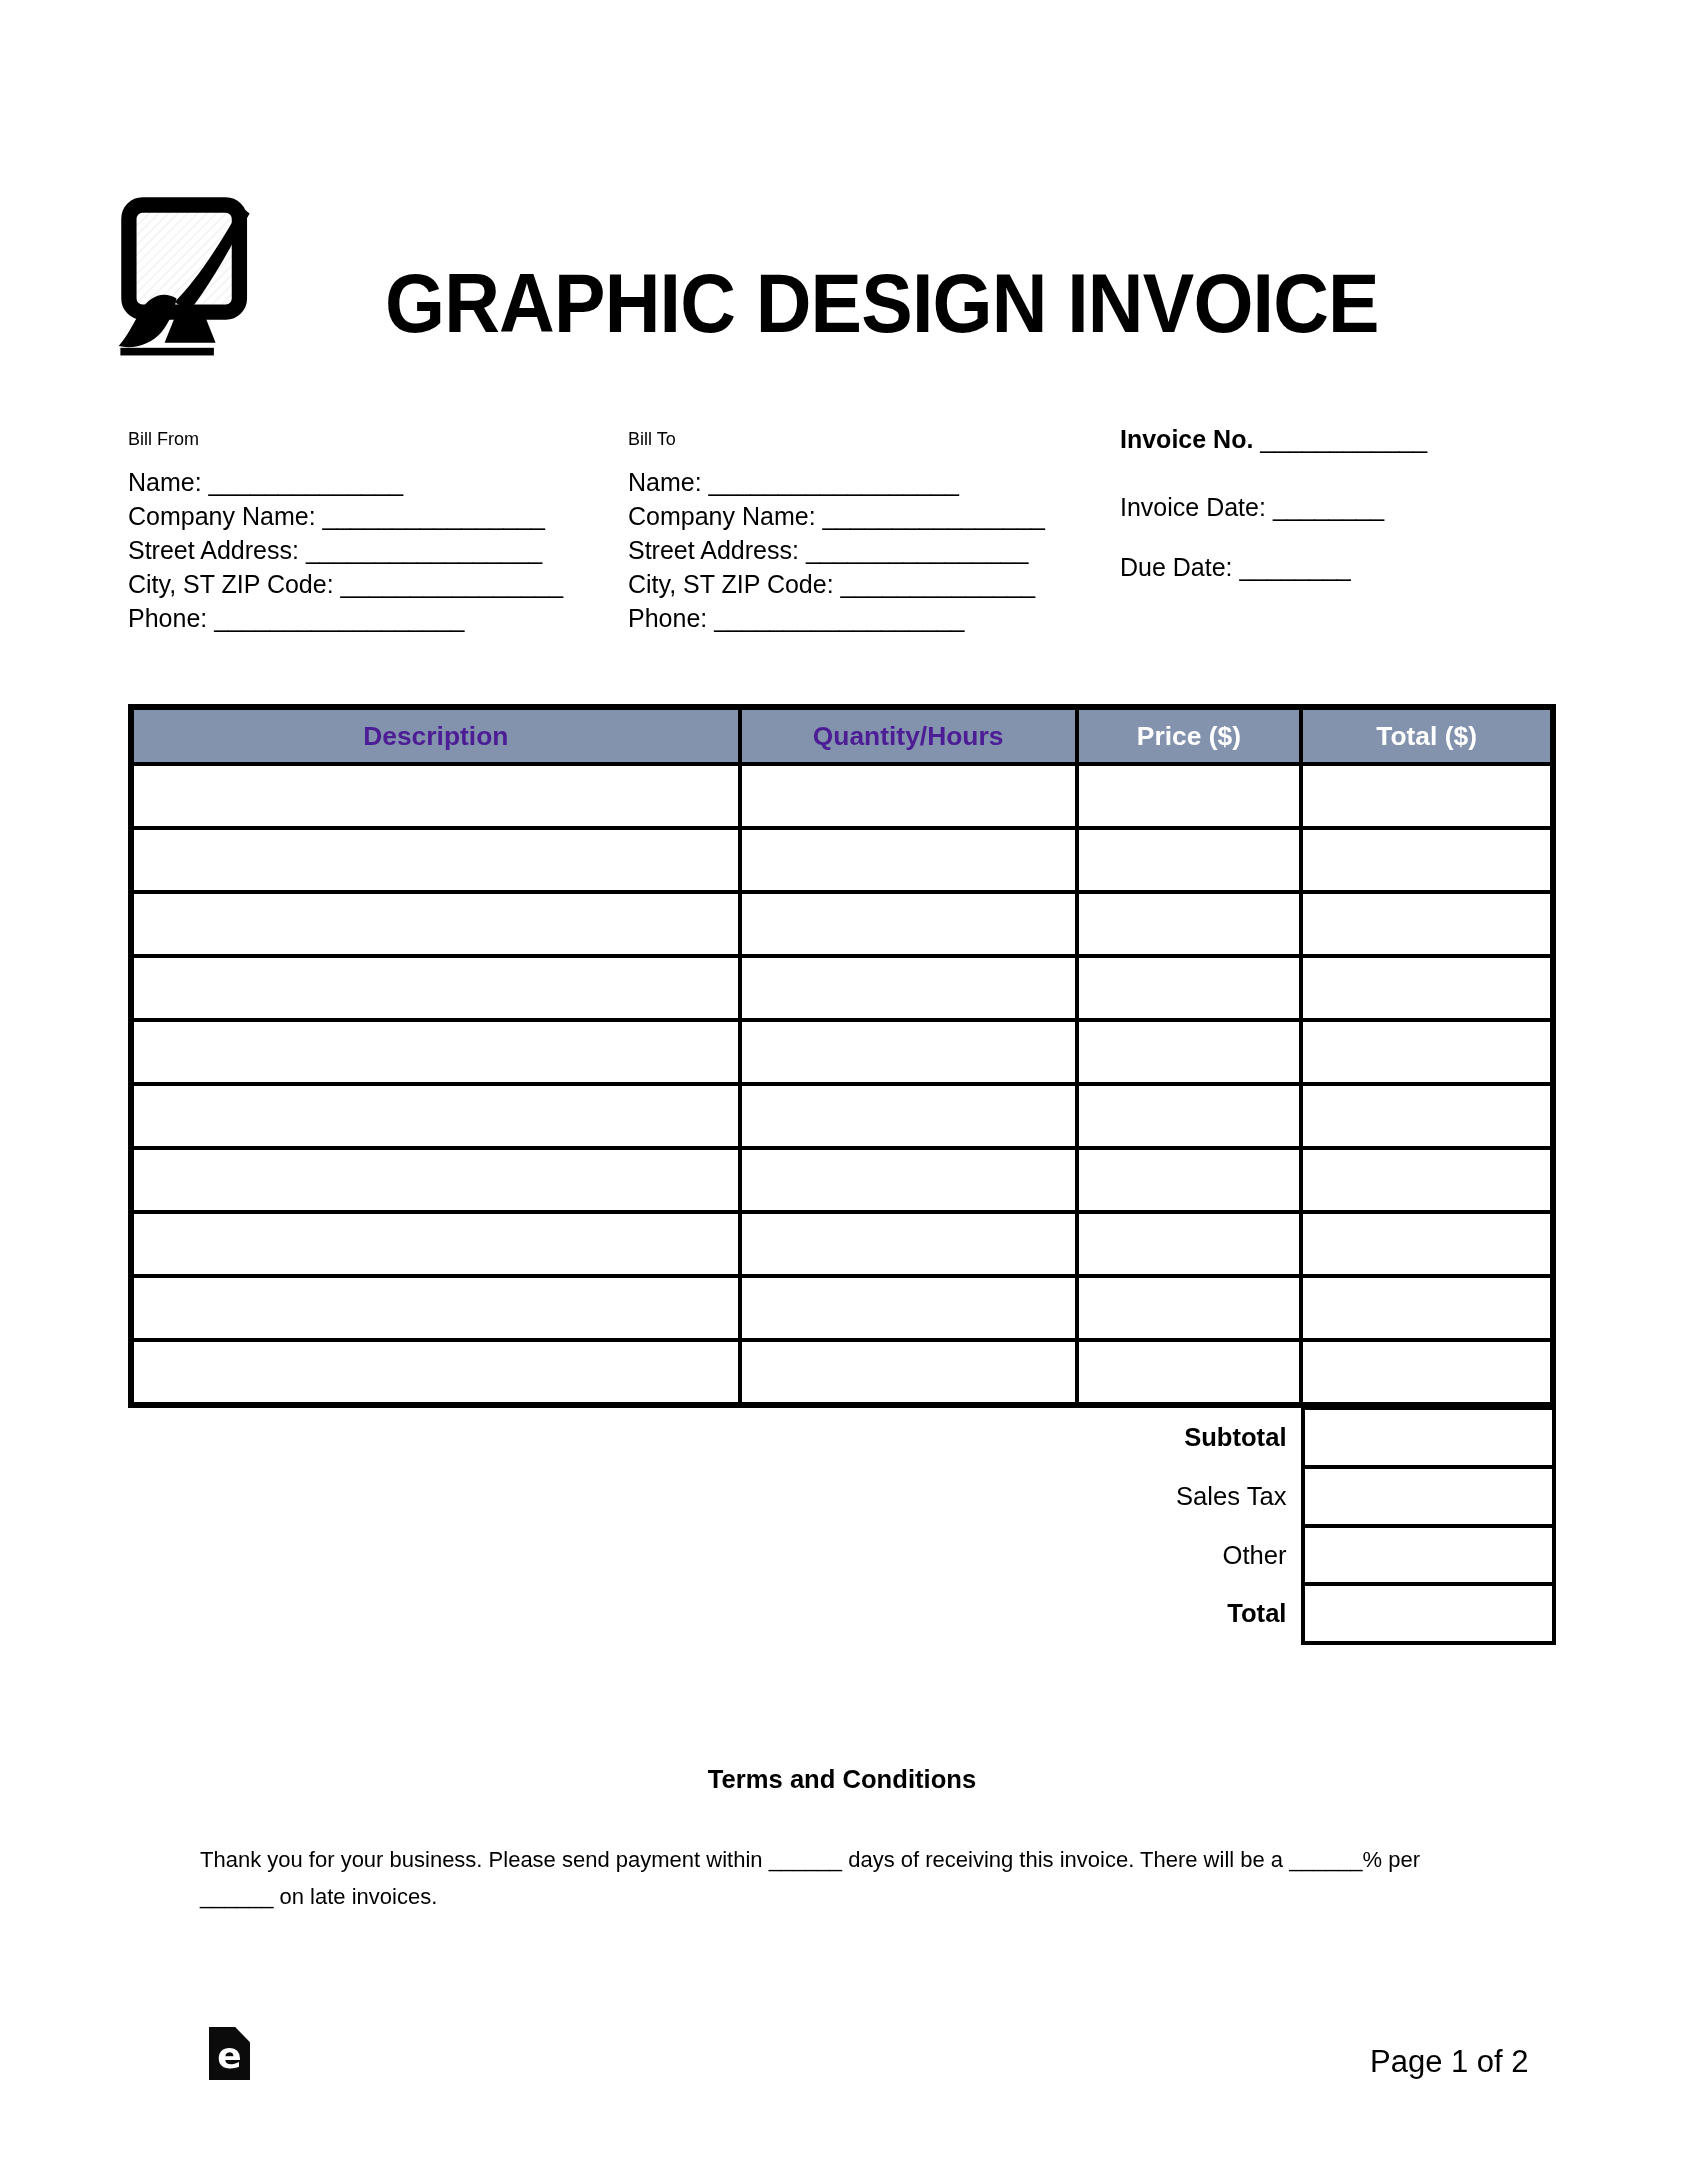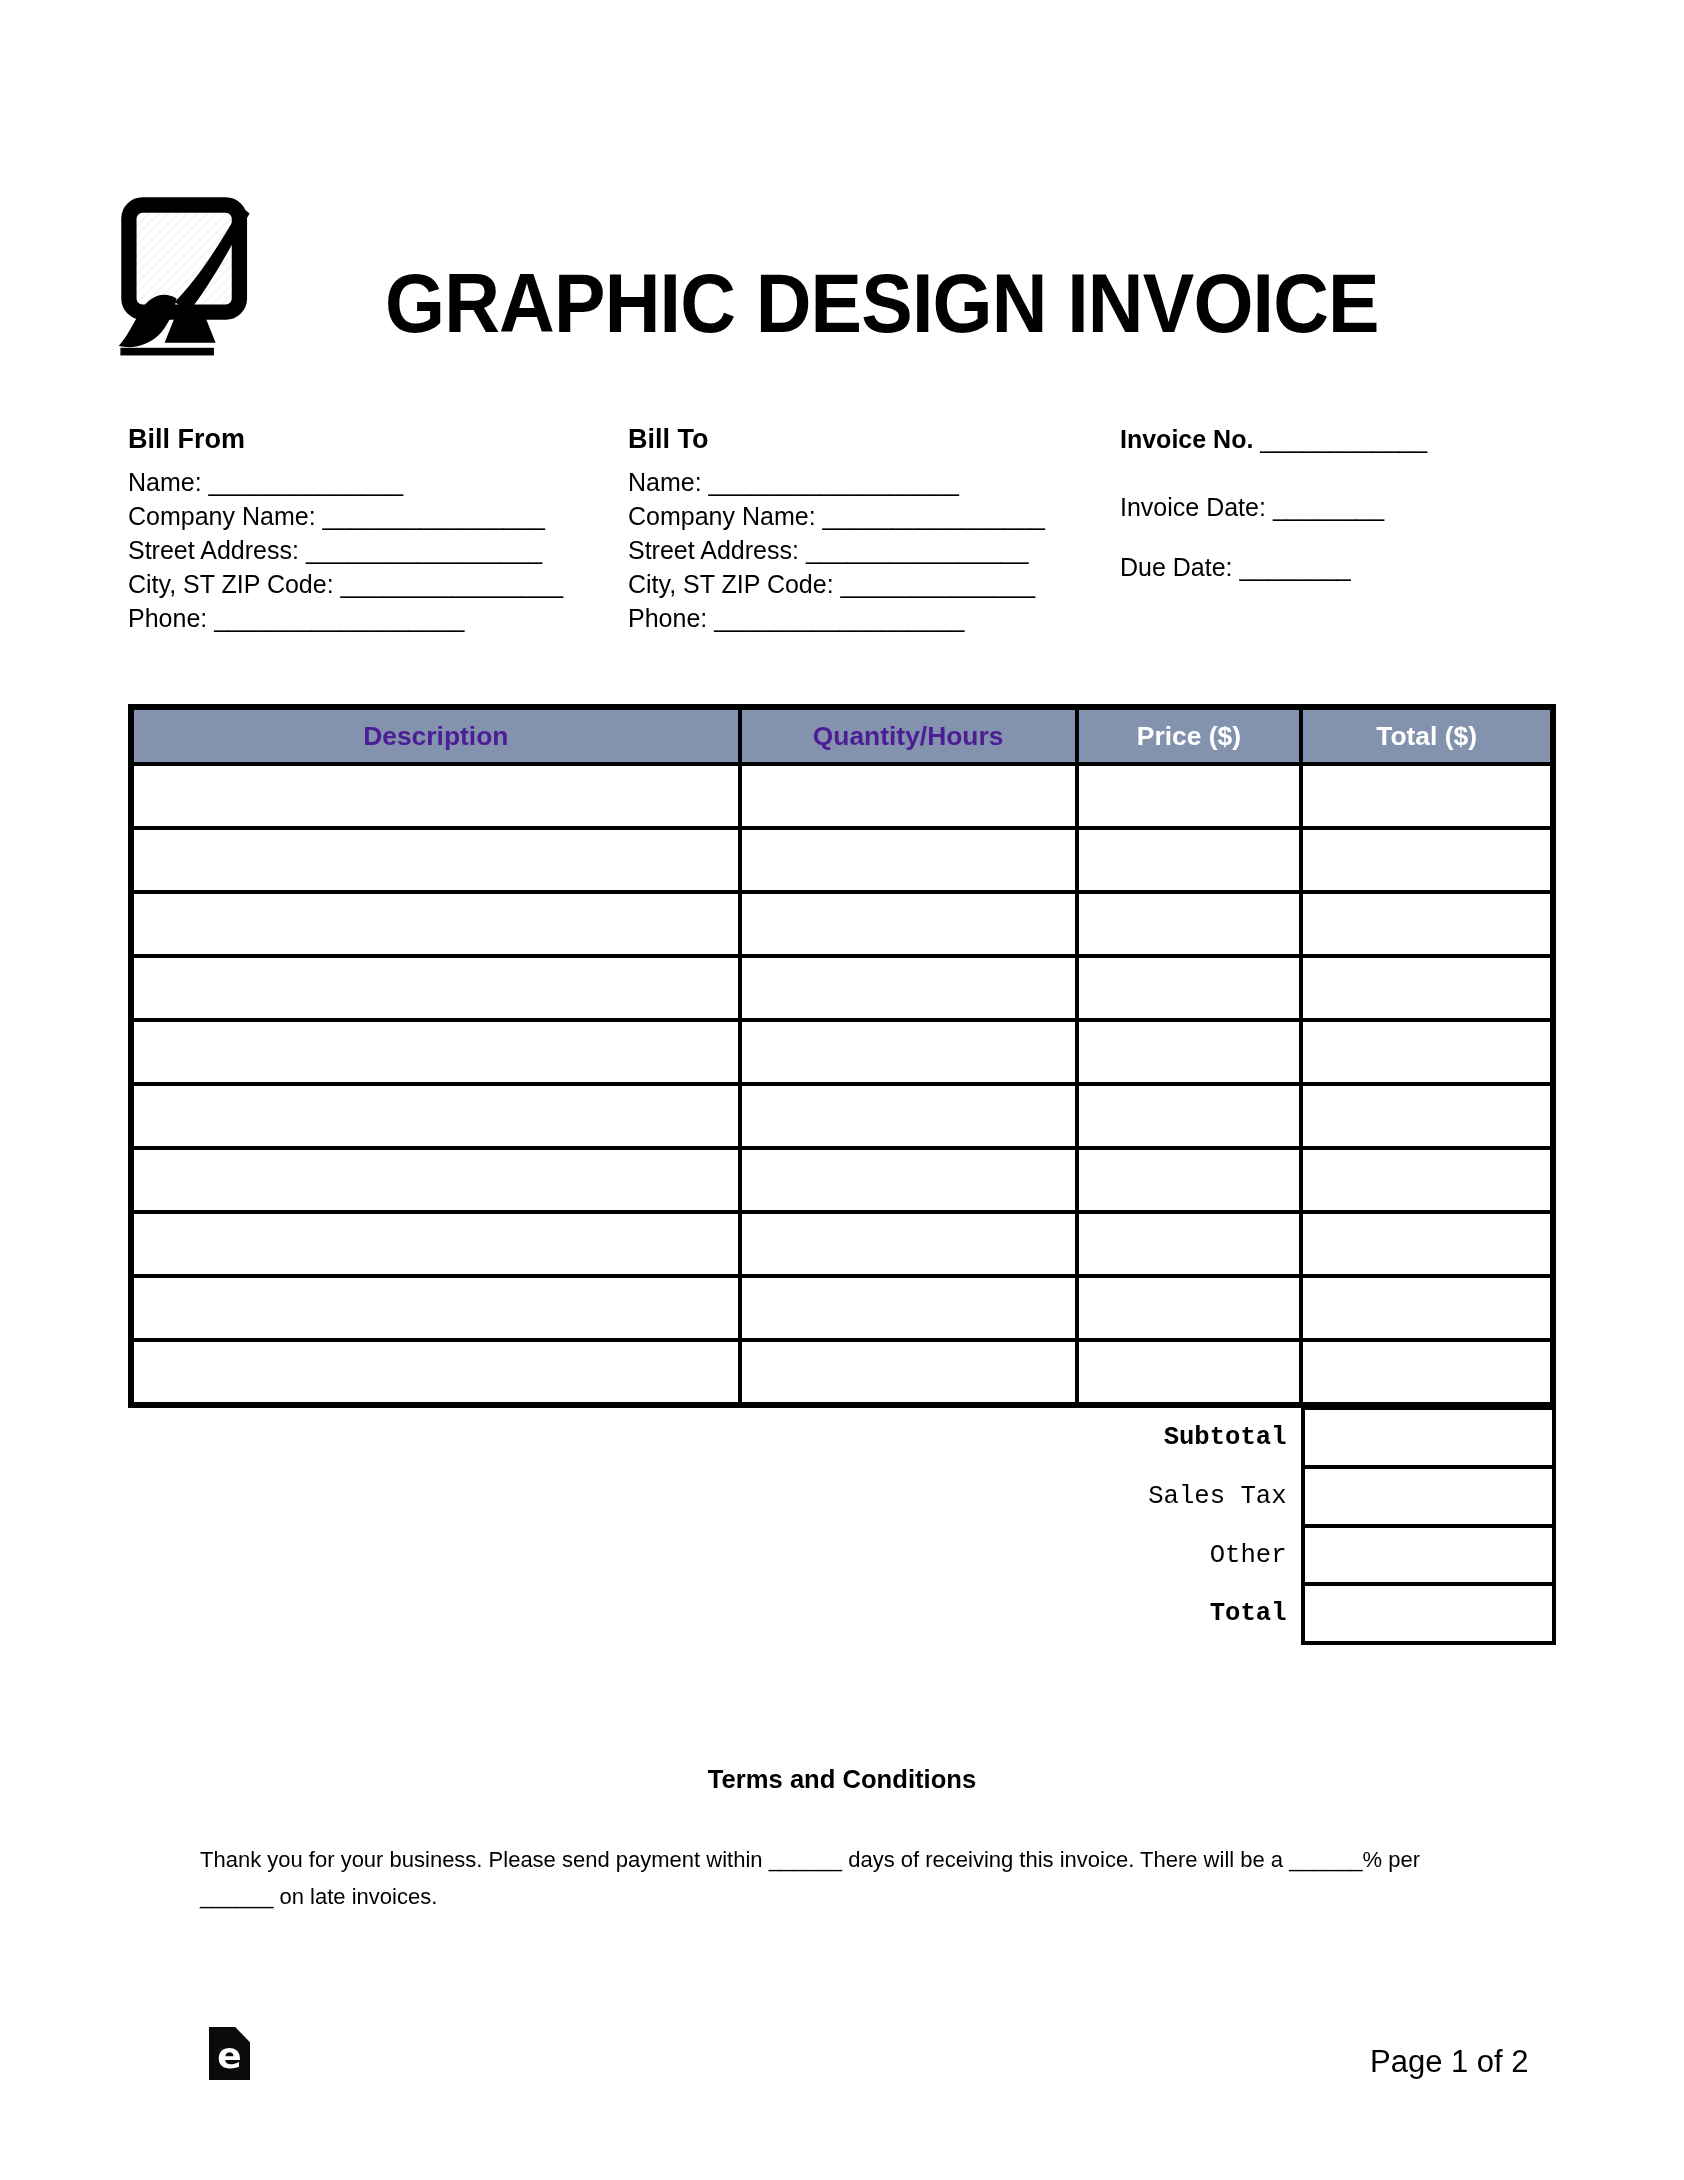--- a/index.html
+++ b/index.html
@@ -16,21 +16,21 @@
   
   .brand-logo{position:absolute;left:117px;top:194px;width:153px;height:175px;}
   .page-title{
     position:absolute;left:385px;top:262px;margin:0;
     font-size:83px;font-weight:bold;letter-spacing:-0.9px;line-height:1;
     transform:scaleX(0.93);transform-origin:left center;white-space:nowrap;
   }
 
   
   .addr{position:absolute;top:422px;font-size:25px;line-height:34px;}
-  .addr h3{margin:0 0 9.4px 0;font-size:27px;line-height:34px;font-weight:bold;}
+  .addr h3{margin:0 0 9.4px 0;font-size:18px;line-height:34px;font-weight:normal;}
   .addr .row{white-space:nowrap;}
   .bill-from{left:128px;width:498px;}
   .bill-to{left:628px;width:494px;}
   .inv-meta{position:absolute;left:1120px;top:422px;font-size:25px;line-height:34px;}
   .inv-meta .row{white-space:nowrap;}
   .inv-meta .row.r1{font-weight:bold;}
   .inv-meta .row.r2{margin-top:34px;}
   .inv-meta .row.r3{margin-top:25.6px;}
   .inv-meta .blank{font-weight:normal;}
 
@@ -38,21 +38,21 @@
   .items-wrap{position:absolute;left:128px;top:704px;width:1428px;}
   table.items{width:100%;border-collapse:collapse;table-layout:fixed;border:6px solid #000;}
   table.items th{
     border:4.3px solid #000;height:50px;
     color:#fff;font-size:26.4px;font-weight:bold;text-align:center;vertical-align:middle;
   }
   table.items td{border:4.3px solid #000;height:58px;background:#fff;}
   col.c1{width:42.8%;} col.c2{width:23.7%;} col.c3{width:15.8%;} col.c4{width:17.7%;}
 
   
-  .summary{display:flex;flex-direction:column;align-items:flex-end;margin-top:2.6px;font-family:Liberation Mono, monospace;}
+  .summary{display:flex;flex-direction:column;align-items:flex-end;margin-top:2.6px;}
   .sum-row{display:flex;align-items:center;margin-top:-4.3px;}
   .sum-row .sum-label{font-size:25.6px;margin-right:14.5px;line-height:63px;}
   .sum-row.bold .sum-label{font-weight:bold;}
   .sum-box{width:247px;height:55px;border:4.3px solid #000;background:#fff;}
 
   
   .terms-heading{
     position:absolute;left:128px;top:1765px;width:1428px;margin:0;
     text-align:center;font-size:25.6px;font-weight:bold;
     text-decoration-thickness:2.6px;text-underline-offset:5.1px;

